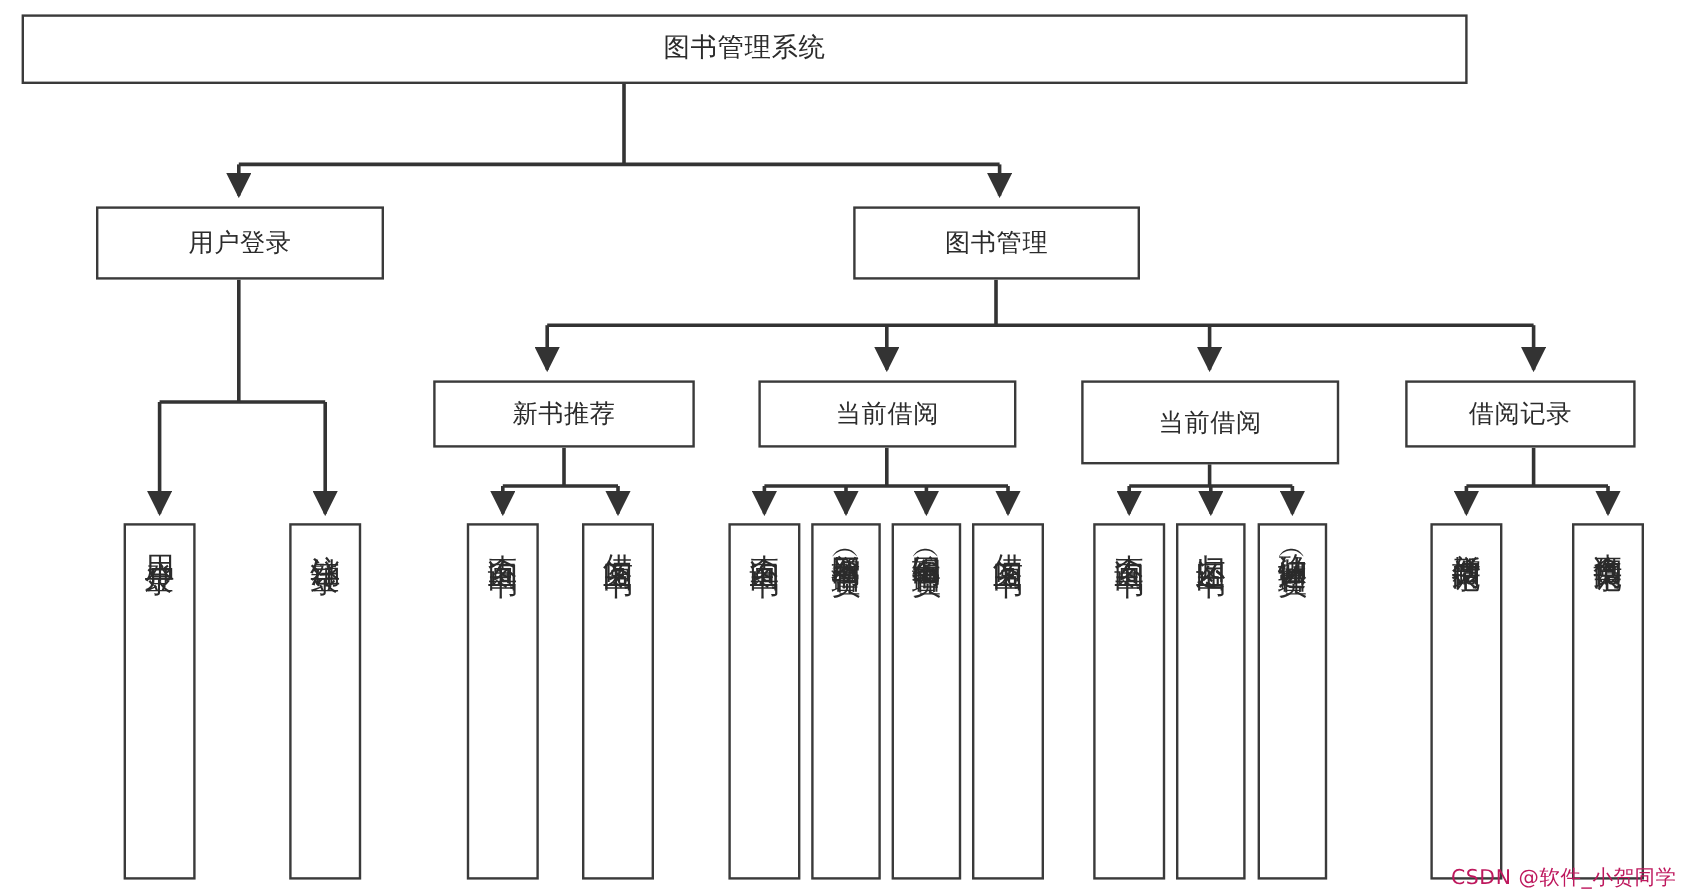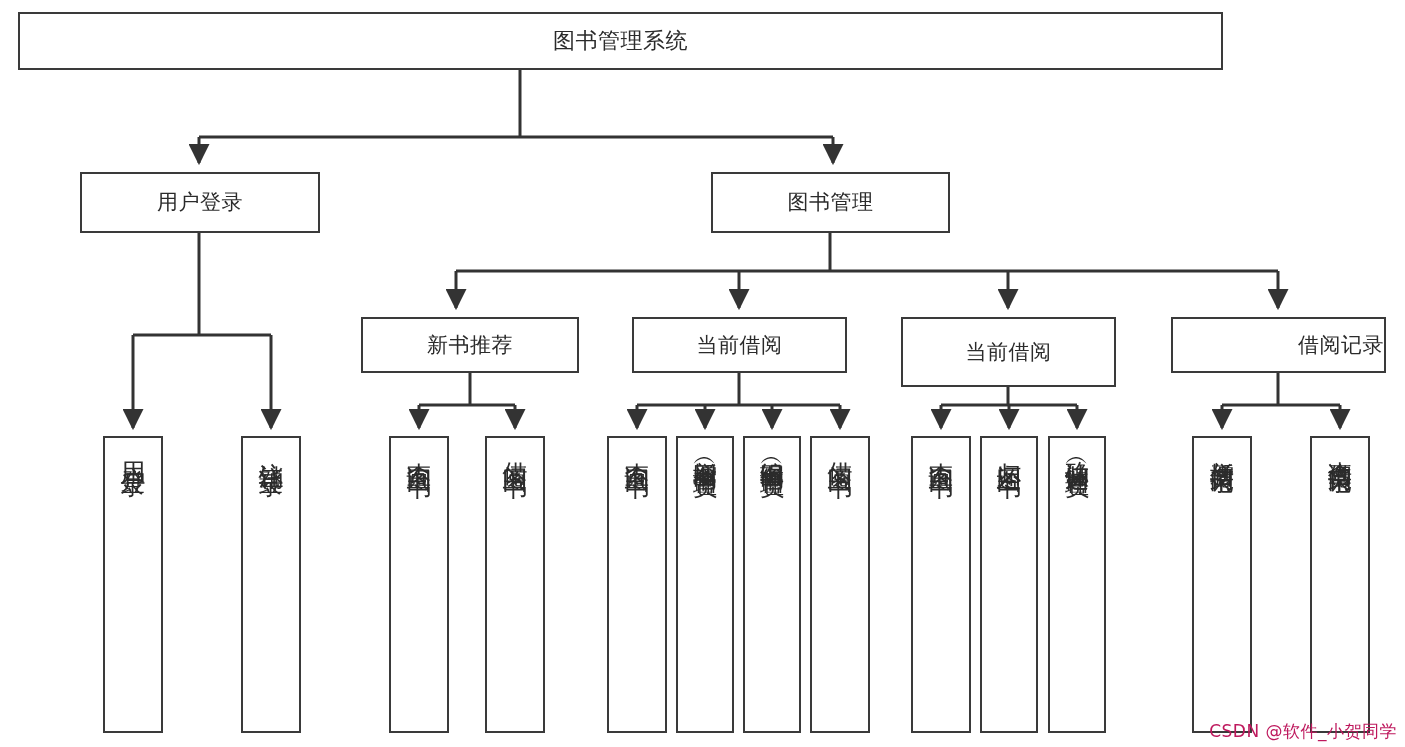--- a/index.html
+++ b/index.html
@@ -139,21 +139,21 @@
 
   <div class="node h" style="left:361px;top:317px;width:218px;height:56px;">
     <span class="lbl">新书推荐</span>
   </div>
   <div class="node h" style="left:632px;top:317px;width:215px;height:56px;">
     <span class="lbl">当前借阅</span>
   </div>
   <div class="node h" style="left:901px;top:317px;width:215px;height:70px;">
     <span class="lbl">当前借阅</span>
   </div>
-  <div class="node h" style="left:1171px;top:317px;width:215px;height:56px;justify-content:flex-end;">
+  <div class="node h" style="left:1171px;top:317px;width:192px;height:56px;">
     <span class="lbl">借阅记录</span>
   </div>
 
   <div class="node v" style="left:103px;top:436px;width:60px;height:297px;">
     <span class="lbl">用户登录</span>
   </div>
   <div class="node v" style="left:241px;top:436px;width:60px;height:297px;">
     <span class="lbl">注销登录</span>
   </div>
 

